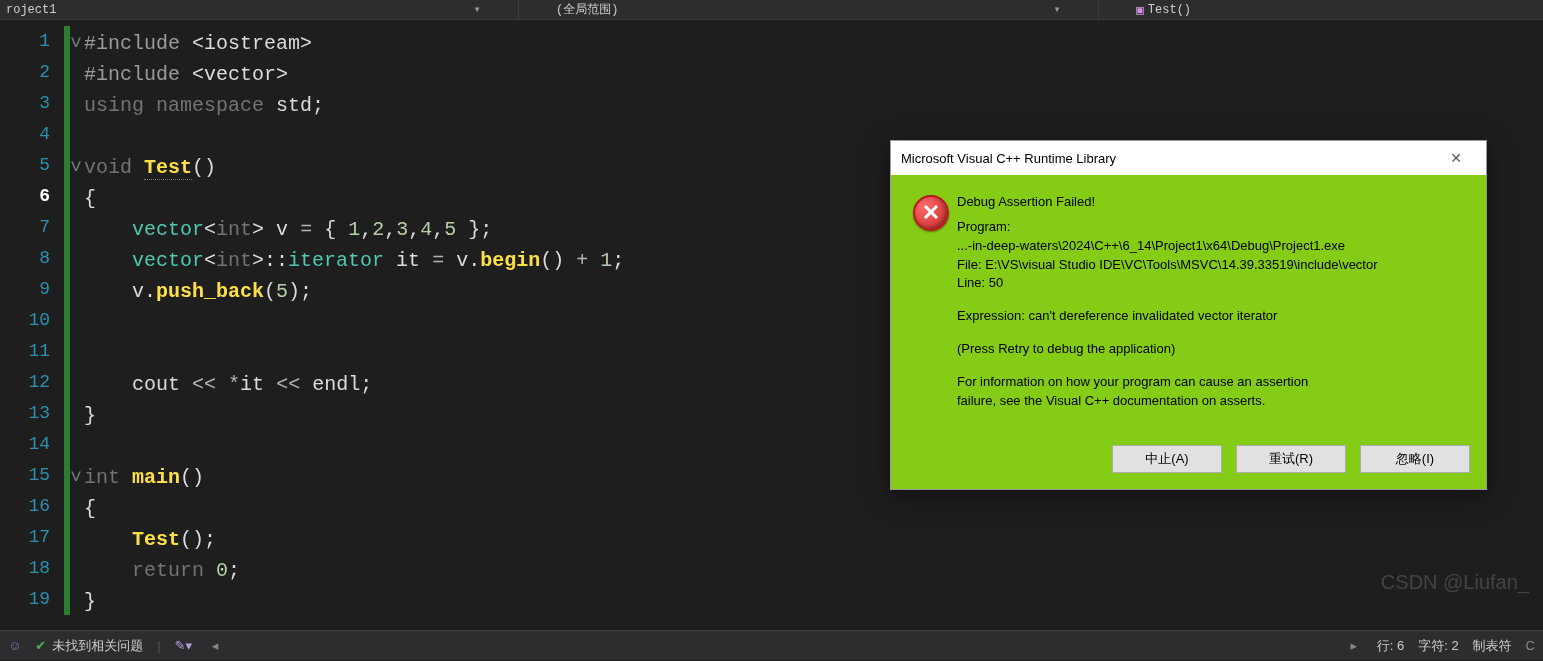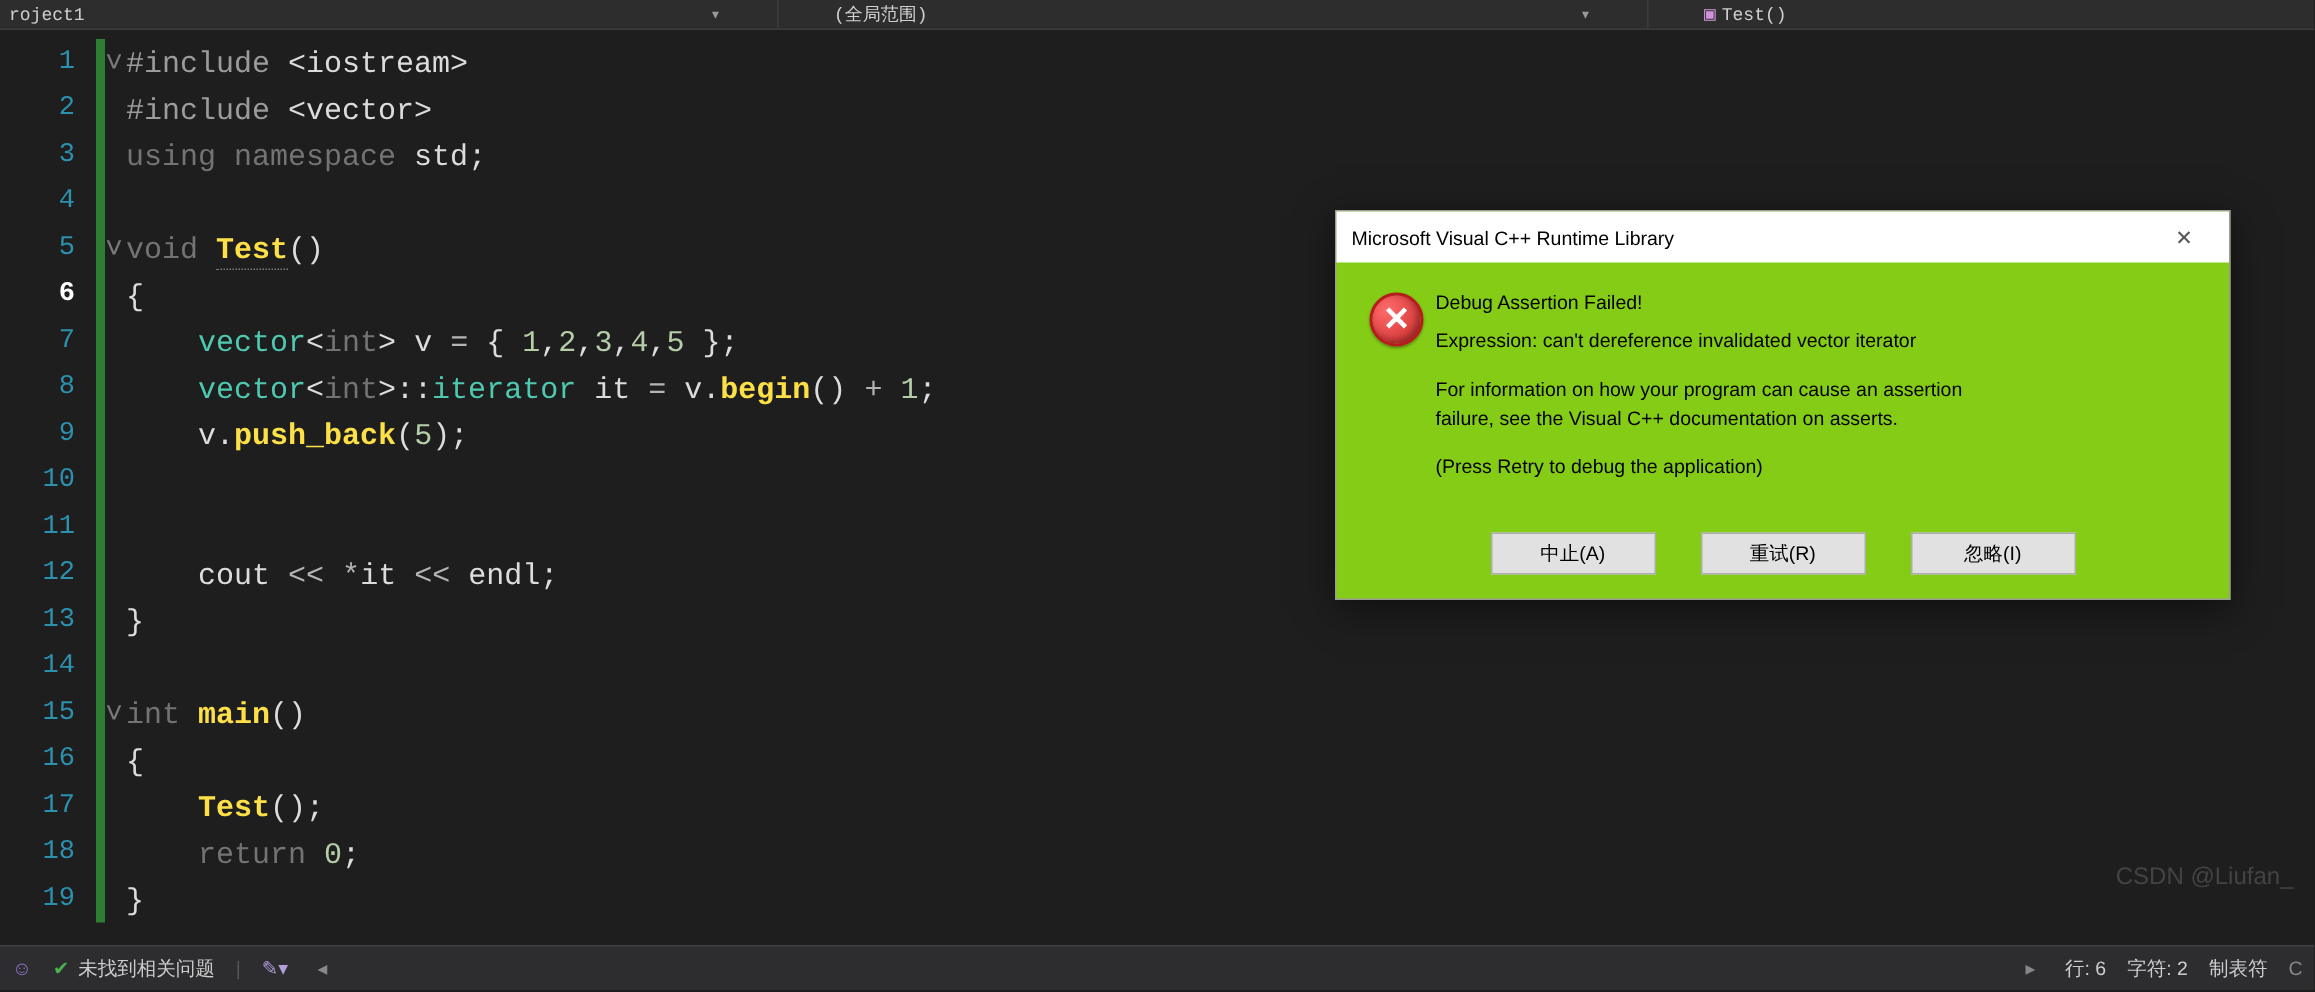--- a/index.html
+++ b/index.html
@@ -102,22 +102,22 @@
     border:2px solid #b71c1c;
     display:flex;align-items:center;justify-content:center;
     color:#fff;font-weight:bold;font-size:22px;
     box-shadow:inset -2px -2px 4px rgba(0,0,0,.3), 0 1px 2px rgba(0,0,0,.4);
   }
   .dialog .msg { flex:1; line-height:1.45; }
   .dialog .msg .hdr { font-weight:400; margin-bottom:6px; }
   .dialog .msg p { margin-bottom:14px; }
   .dialog .buttons {
     display:flex;
-    justify-content:center;
-    gap:30px;
+    justify-content:flex-end;
+    gap:14px;
     padding:10px 16px 16px;
   }
   .dialog .buttons button {
     width:110px; height:28px;
     background:#e1e1e1;
     border:1px solid #adadad;
     font-size:13px;
     font-family:inherit;
     cursor:pointer;
   }
@@ -136,21 +136,21 @@
     gap:14px;
   }
   .status .ok { color:#4caf50; }
   .status .sep { color:#555; }
   .status .spacer { flex:1; }
   .status .arrow-btn { width:18px; text-align:center; color:#888; }
   .status .chip { display:flex; align-items:center; gap:6px; }
   .brush { color:#b39ddb; }
   .watermark {
     position:absolute; right:14px; bottom:36px;
-    color:rgba(180,180,180,.25); font-size:16px; font-family:sans-serif;
+    color:rgba(180,180,180,.25); font-size:20px; font-family:sans-serif;
   }
 </style>
 </head>
 <body>
 
 <div class="topbar">
   <div class="seg seg1">
     <span>roject1</span>
     <span style="flex:1"></span>
     <span class="dd">▾</span>
@@ -197,26 +197,32 @@
     <div class="titlebar">
       <span class="ttl">Microsoft Visual C++ Runtime Library</span>
       <span class="close">✕</span>
     </div>
     <div class="body">
       <div class="ico">
         <div class="circle">✕</div>
       </div>
       <div class="msg">
         <div class="hdr">Debug Assertion Failed!</div>
+        <p>
+          <span>Program:</span><br>
+          <span>...-in-deep-waters\2024\C++\6_14\Project1\x64\Debug\Project1.exe</span><br>
+          <span>File: E:\VS\visual Studio IDE\VC\Tools\MSVC\14.39.33519\include\vector</span><br>
+          <span>Line: 50</span>
+        </p>
         <p>Expression: can't dereference invalidated vector iterator</p>
+        <p>(Press Retry to debug the application)</p>
         <p>
           <span>For information on how your program can cause an assertion</span><br>
           <span>failure, see the Visual C++ documentation on asserts.</span>
         </p>
-        <p>(Press Retry to debug the application)</p>
       </div>
     </div>
     <div class="buttons">
       <button>中止(A)</button>
       <button>重试(R)</button>
       <button>忽略(I)</button>
     </div>
   </div>
 
   <div class="watermark">CSDN @Liufan_</div>

